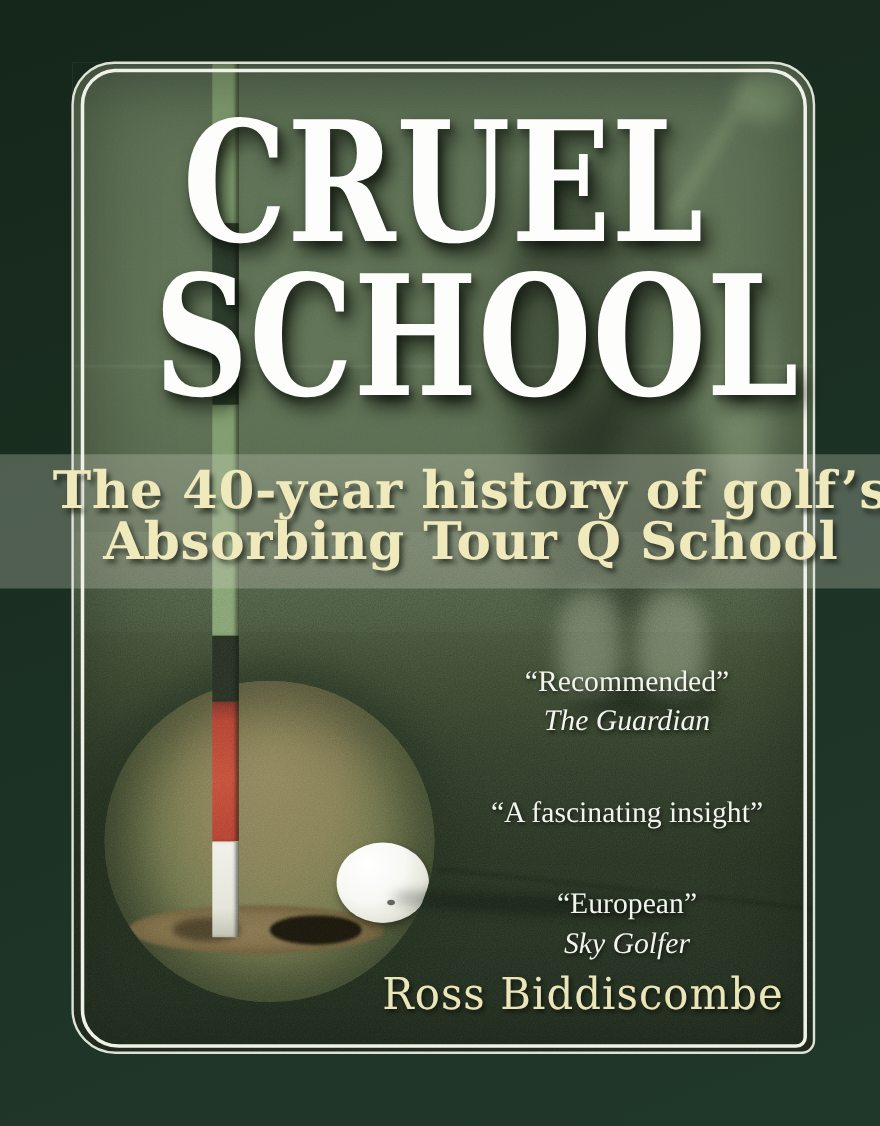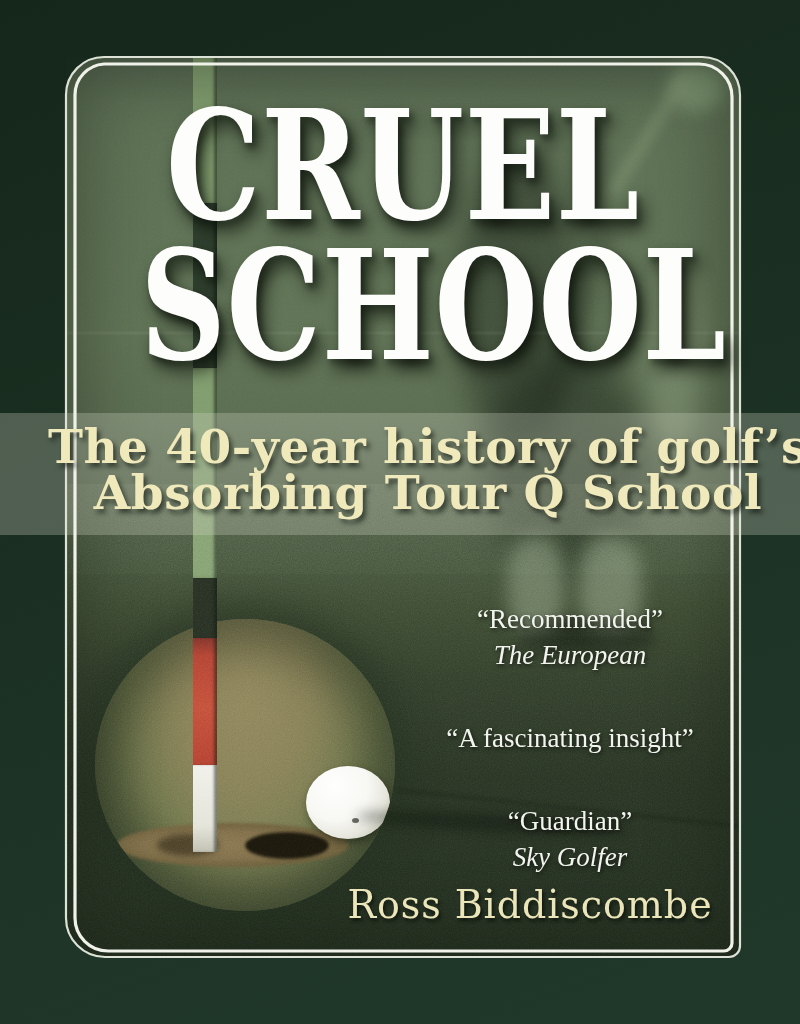--- a/index.html
+++ b/index.html
@@ -166,26 +166,26 @@
   <div class="abs title-line title-2">SCHOOL</div>
 
   <div class="abs subtitle">
     <div>The 40-year history of golf’s</div>
     <div>Absorbing Tour Q School</div>
   </div>
 
   <div class="abs quotes">
     <div class="quote-group">
       <div>“Recommended”</div>
-      <div class="quote-source">The European</div>
+      <div class="quote-source">The Guardian</div>
     </div>
     <div class="quote-group">
       <div>“A fascinating insight”</div>
     </div>
     <div class="quote-group">
-      <div>“Guardian”</div>
+      <div>“European”</div>
       <div class="quote-source">Sky Golfer</div>
     </div>
   </div>
 
   <div class="abs author">Ross Biddiscombe</div>
 
 </div>
 
 </body></html>

